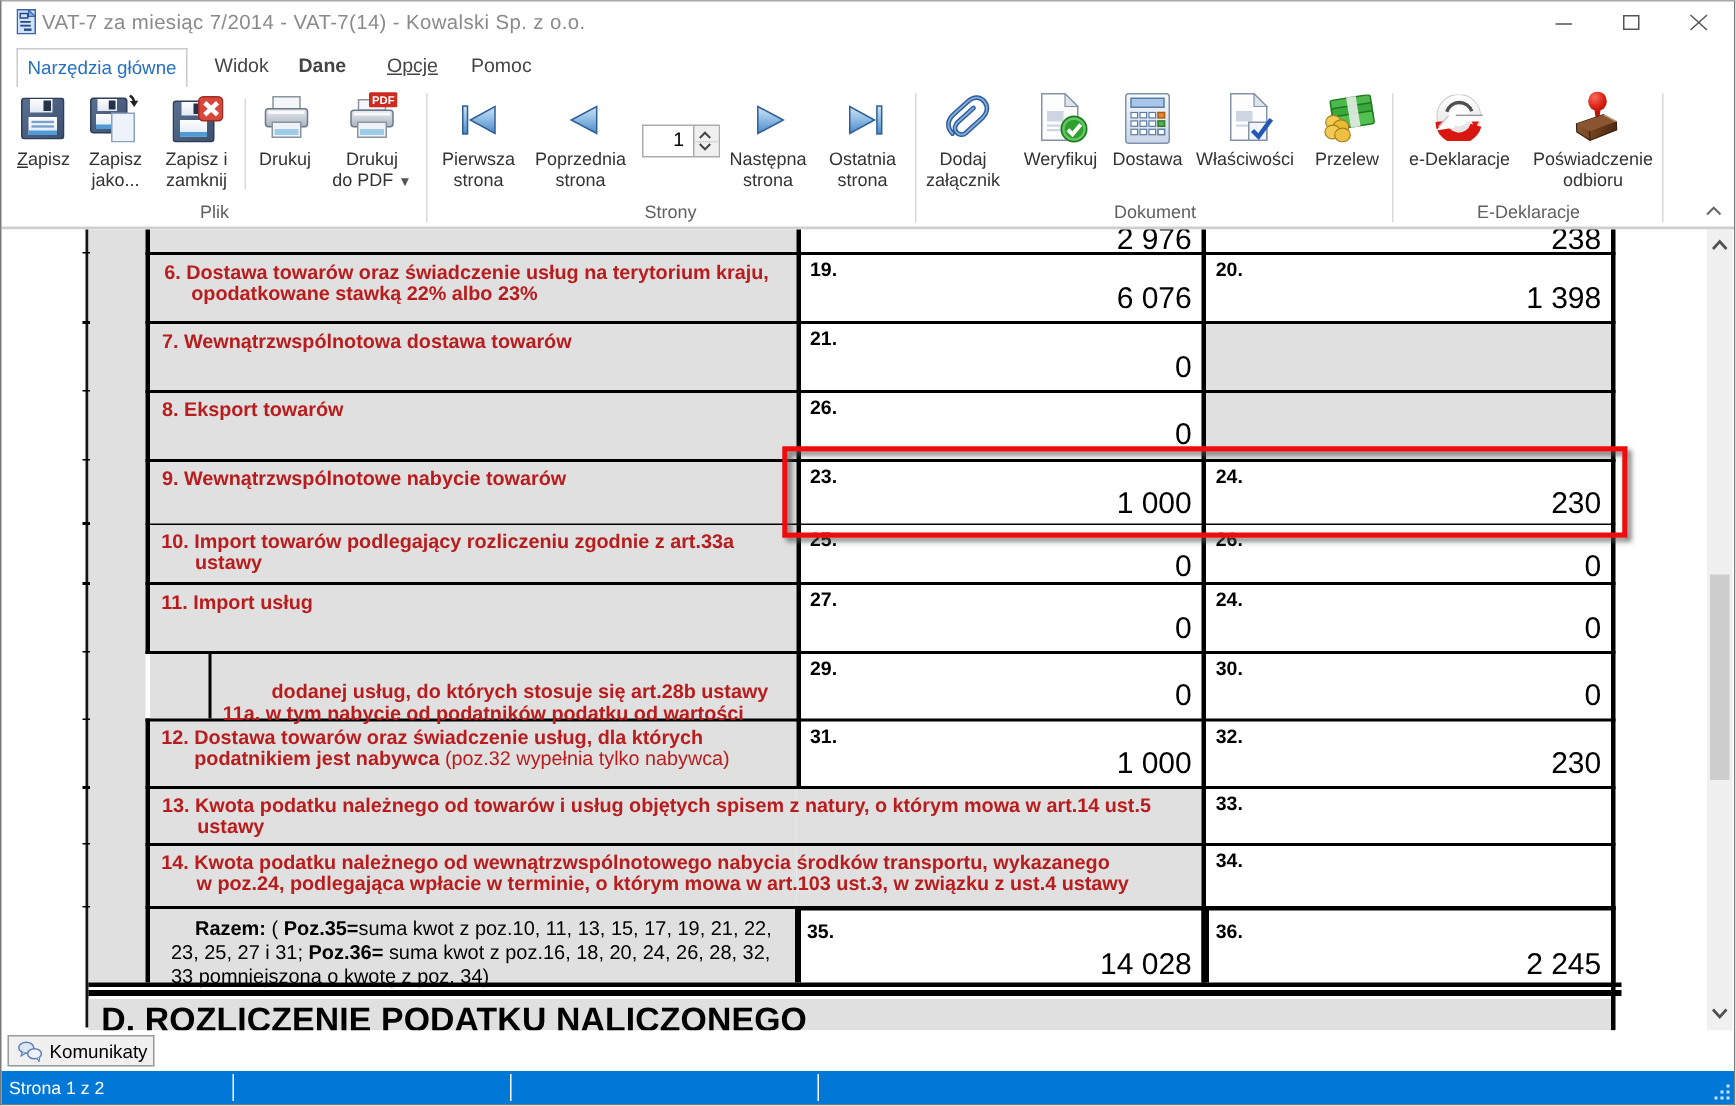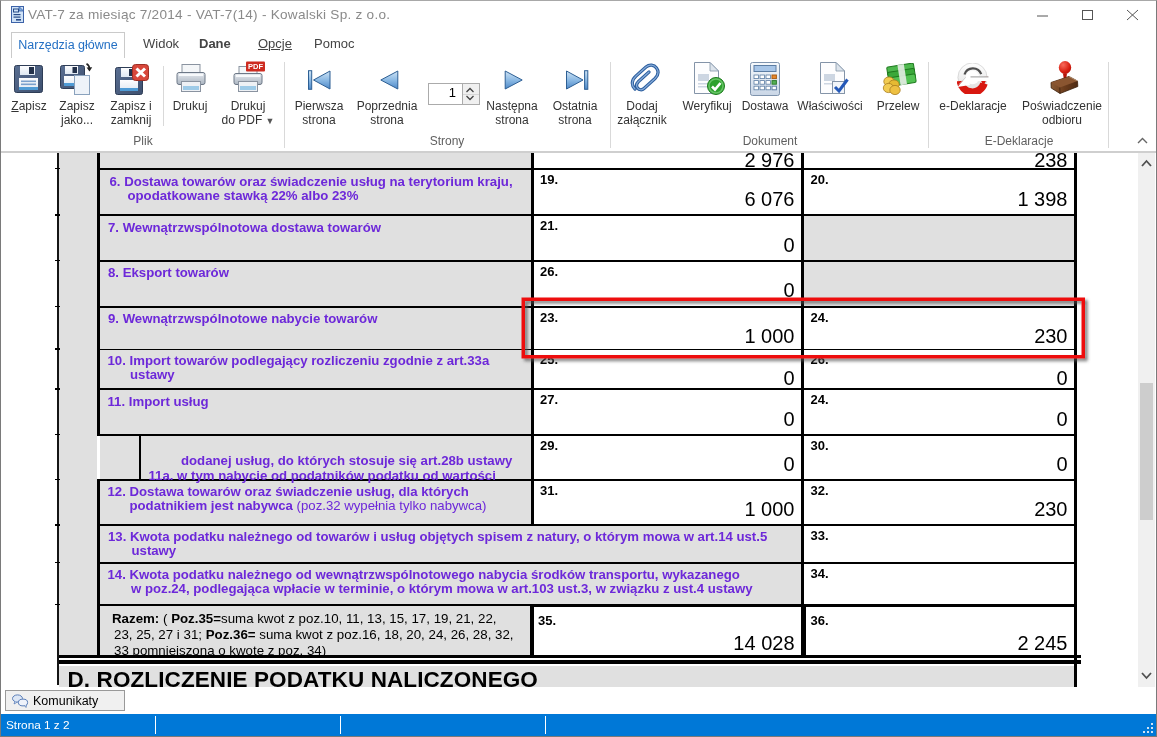--- a/index.html
+++ b/index.html
@@ -14,28 +14,28 @@
 #tabactive{position:absolute;left:11px;top:32px;width:114px;height:26px;border:1px solid #cacaca;border-bottom:none;background:#fff;color:#2470c4;font-size:12.5px;text-align:center;line-height:24px;}
 
 .rlabel{position:absolute;top:100px;font-size:12px;color:#333;text-align:center;line-height:13.5px;white-space:nowrap;}
 .glabel{position:absolute;top:134px;font-size:12px;color:#5f5f5f;text-align:center;white-space:nowrap;}
 .gsep{position:absolute;top:62px;width:1px;height:86px;background:#d9d9d9;}
 #ribbonline{position:absolute;left:1px;top:151px;width:1155px;height:1.5px;background:#cfcfcf;}
 
 #doc{position:absolute;left:1px;top:152.5px;width:1137px;height:534px;background:#fff;overflow:hidden;}
 .gray{background:#e0e0e0;}
 .blk{background:#000;}
-.desc{position:absolute;font-size:13.2px;font-weight:bold;color:#6d28d9;white-space:nowrap;}
+.desc{position:absolute;font-size:13.2px;font-weight:bold;color:#b91c1c;white-space:nowrap;}
 .lbl{position:absolute;font-size:13px;font-weight:bold;color:#000;}
 .val{position:absolute;font-size:20px;color:#000;text-align:right;white-space:nowrap;}
 
 #sbar{position:absolute;left:1138px;top:152.5px;width:17px;height:534px;background:#f0f0f0;}
 
 #kpanel{position:absolute;left:1px;top:686.5px;width:1155px;height:27px;background:#fff;}
-#ktab{position:absolute;left:4px;top:3.5px;width:120px;height:20.5px;background:#f0f0f0;border:1px solid #999;font-size:12.5px;color:#000;}
+#ktab{position:absolute;left:4px;top:3.5px;width:98px;height:20.5px;background:#f0f0f0;border:1px solid #999;font-size:12.5px;color:#000;}
 
 #status{position:absolute;left:1px;top:713.5px;width:1155px;height:22.5px;background:#0078d7;color:#fff;font-size:12.5px;}
 .ssep{position:absolute;top:2px;width:1px;height:18px;background:#fff;}
 </style></head>
 <body>
 <div id="titlebar"></div>
 <div id="title">VAT-7 za miesiąc 7/2014 - VAT-7(14) - Kowalski Sp. z o.o.</div>
 <svg class="abs" style="left:11px;top:6px" width="13" height="17" viewBox="0 0 13 17">
  <rect x="0.5" y="0.5" width="12" height="16" fill="#cfe2f7" stroke="#3c62a8"></rect>
  <path d="M8 0.5 L12.5 5 L8 5 Z" fill="#7aabe0" stroke="#3c62a8" stroke-width="0.8"></path>
@@ -359,21 +359,21 @@
 <div class="desc" style="left:130px;top:367.4px;">ustawy</div>
 <div class="desc" style="left:107.5px;top:393.5px;">11. Import usług</div>
 <div class="desc" style="left:148.5px;top:438.5px;margin-top:29px;">11a. w tym nabycie od podatników podatku od wartości</div>
 <div class="desc" style="left:181px;top:452.9px;">dodanej usług, do których stosuje się art.28b ustawy</div>
 <div class="desc" style="left:107.5px;top:483.5px;">12. Dostawa towarów oraz świadczenie usług, dla których</div>
 <div class="desc" style="left:129.5px;top:497.9px;">podatnikiem jest nabywca <span style="font-weight:normal;">(poz.32 wypełnia tylko nabywca)</span></div>
 <div class="desc" style="left:108px;top:528.5px;">13. Kwota podatku należnego od towarów i usług objętych spisem z natury, o którym mowa w art.14 ust.5</div>
 <div class="desc" style="left:131.5px;top:542.9px;">ustawy</div>
 <div class="desc" style="left:107.5px;top:566.5px;">14. Kwota podatku należnego od wewnątrzwspólnotowego nabycia środków transportu, wykazanego</div>
 <div class="desc" style="left:131px;top:580.9px;">w poz.24, podlegająca wpłacie w terminie, o którym mowa w art.103 ust.3, w związku z ust.4 ustawy</div>
-<div class="abs" style="left:112px;top:610.5px;font-size:13.3px;white-space:nowrap;"><b>Razem:</b> ( <b>Poz.35=</b>suma kwot z poz.10, 11, 13, 15, 17, 19, 21, 22,</div>
+<div class="abs" style="left:130px;top:610.5px;font-size:13.3px;white-space:nowrap;"><b>Razem:</b> ( <b>Poz.35=</b>suma kwot z poz.10, 11, 13, 15, 17, 19, 21, 22,</div>
 <div class="abs" style="left:114px;top:626.6px;font-size:13.3px;white-space:nowrap;">23, 25, 27 i 31; <b>Poz.36=</b> suma kwot z poz.16, 18, 20, 24, 26, 28, 32,</div>
 <div class="abs" style="left:114px;top:642.7px;font-size:13.3px;white-space:nowrap;">33 pomniejszona o kwotę z poz. 34)</div>
 
 <div class="lbl" style="left:540px;top:172px;">19.</div>
       <div class="lbl" style="left:810.5px;top:172px;">20.</div>
 <div class="lbl" style="left:540px;top:218px;">21.</div>
 <div class="lbl" style="left:540px;top:263.5px;">26.</div>
 <div class="lbl" style="left:540px;top:309.5px;">23.</div>
       <div class="lbl" style="left:810.5px;top:309.5px;">24.</div>
 <div class="lbl" style="left:540px;top:351.5px;">25.</div>

